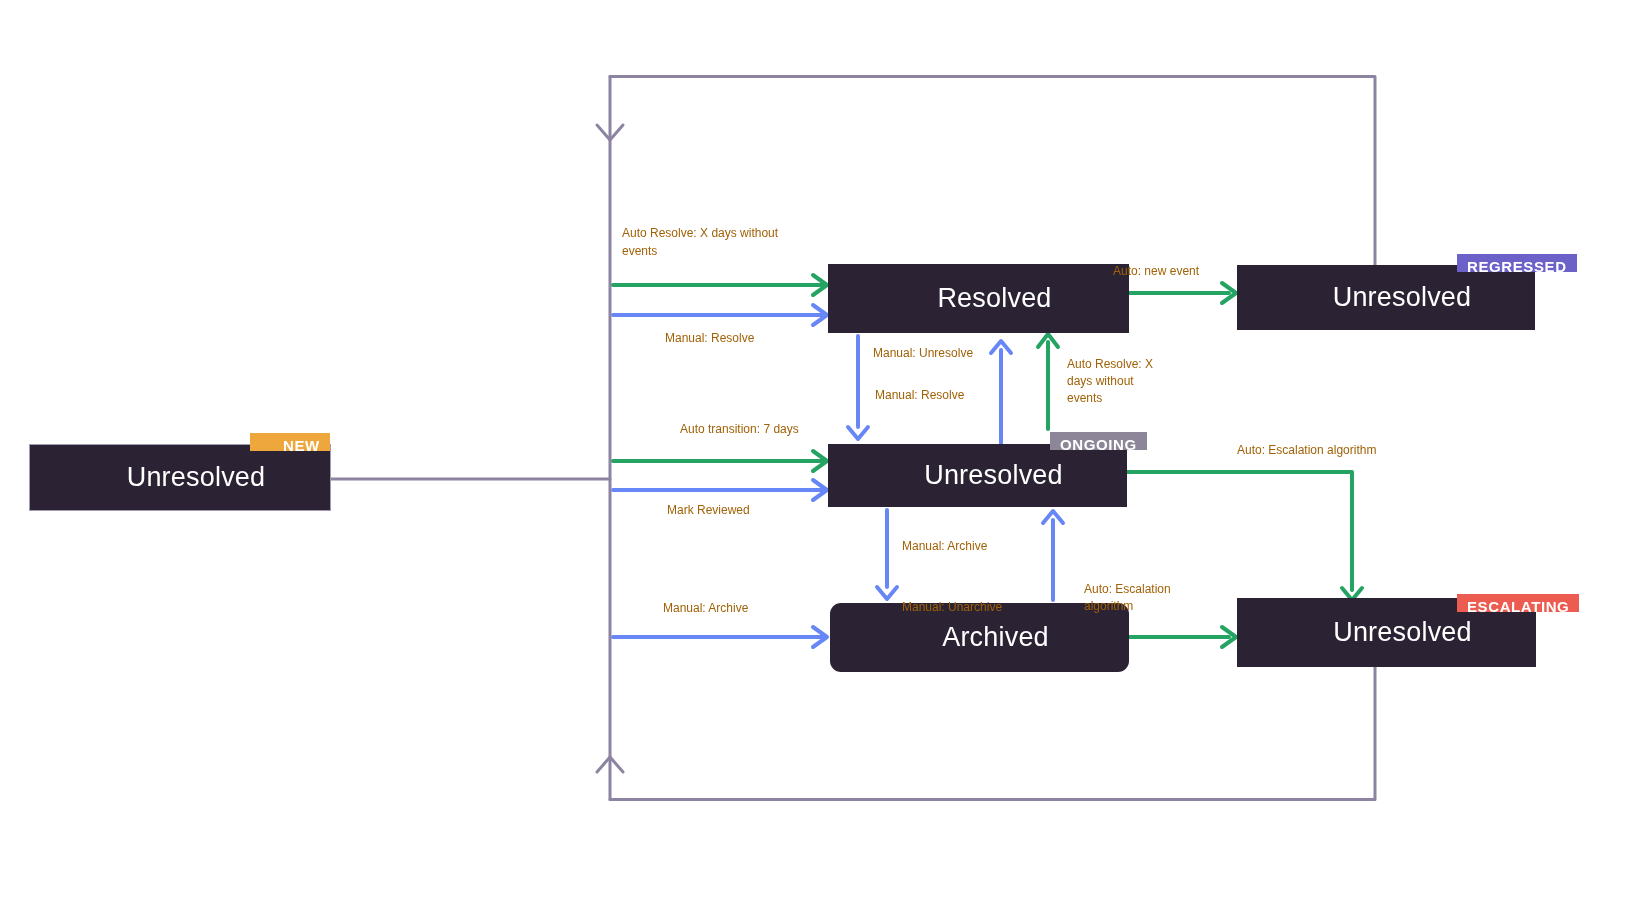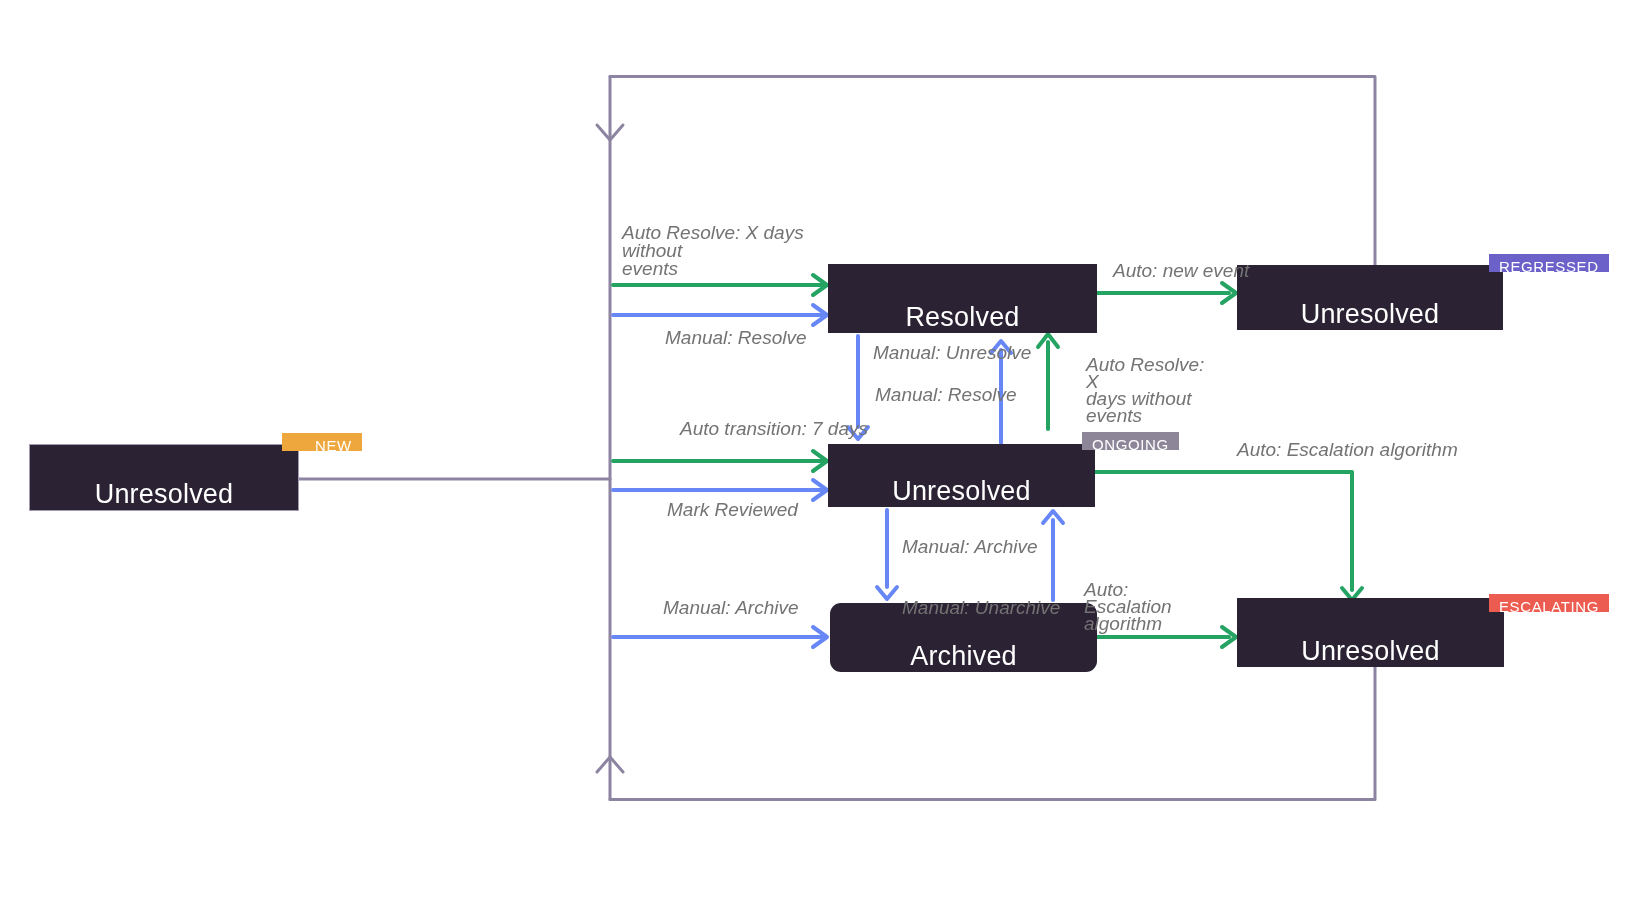--- a/index.html
+++ b/index.html
@@ -3,49 +3,49 @@
 <meta charset="utf-8">
 <style>
   html,body{margin:0;padding:0;background:#ffffff;}
   .canvas{
     position:relative;width:1636px;height:906px;background:#ffffff;overflow:hidden;
     font-family:"Liberation Sans","DejaVu Sans",sans-serif;
   }
   .edges{position:absolute;left:0;top:0;width:1636px;height:906px;}
   .node{
     position:absolute;background:#2b2233;color:#ffffff;
-    display:flex;align-items:flex-end;justify-content:center;
-    font-size:27px;font-weight:500;letter-spacing:.2px;
+    display:flex;align-items:center;justify-content:center;
+    font-size:27px;font-weight:500;letter-spacing:.2px;padding-left:32px;
   }
   .node-new{left:30px;top:445px;width:268px;height:65px;box-shadow:0 0 0 1px #a39bb3;}
   .node-resolved{left:828px;top:264px;width:269px;height:69px;}
   .node-regressed{left:1237px;top:265px;width:266px;height:65px;}
   .node-ongoing{left:828px;top:444px;width:267px;height:63px;}
   .node-archived{left:830px;top:603px;width:267px;height:69px;border-radius:11px;}
   .node-escalating{left:1237px;top:598px;width:267px;height:69px;}
   .badge{
     position:absolute;height:18px;line-height:26px;padding:0 10px;
-    color:#ffffff;font-size:15px;font-weight:400;letter-spacing:.6px;z-index:3;margin-left:32px;
+    color:#ffffff;font-size:15px;font-weight:700;letter-spacing:.6px;z-index:3;
   }
   .badge-new{left:250px;top:433px;background:#eda73c;padding-left:33px;}
   .badge-regressed{left:1457px;top:254px;background:#6c60c9;}
   .badge-ongoing{left:1050px;top:432px;background:#8d8698;}
   .badge-escalating{left:1457px;top:594px;background:#ec5c50;}
   .lbl{
-    position:absolute;color:#737373;font-size:19px;font-weight:500;
-    line-height:18px;white-space:pre-line;z-index:2;font-style:italic;
+    position:absolute;color:#a16207;font-size:12px;font-weight:500;
+    line-height:18px;white-space:pre-line;z-index:2;
   }
   .lbl-auto-resolve-top{left:622px;top:224px;width:220px;}
   .lbl-manual-resolve-top{left:665px;top:329px;}
   .lbl-auto-transition{left:632px;top:420px;margin-left:48px;}
   .lbl-mark-reviewed{left:667px;top:501px;}
   .lbl-manual-archive-left{left:663px;top:599px;}
   .lbl-manual-unresolve{left:873px;top:344px;}
   .lbl-manual-resolve-mid{left:875px;top:386px;}
-  .lbl-auto-resolve-right{left:1067px;top:356px;width:130px;line-height:17px;margin-left:19px;}
+  .lbl-auto-resolve-right{left:1067px;top:356px;width:130px;line-height:17px;}
   .lbl-auto-new-event{left:1113px;top:262px;}
   .lbl-auto-escalation-top{left:1237px;top:441px;}
   .lbl-manual-archive-mid{left:902px;top:538px;line-height:17px;}
   .lbl-manual-unarchive{left:902px;top:555px;line-height:17px;margin-top:44px;}
   .lbl-auto-escalation-bottom{left:1084px;top:581px;width:130px;line-height:17px;}
 </style>
 </head>
 <body>
 
 <div class="canvas">

